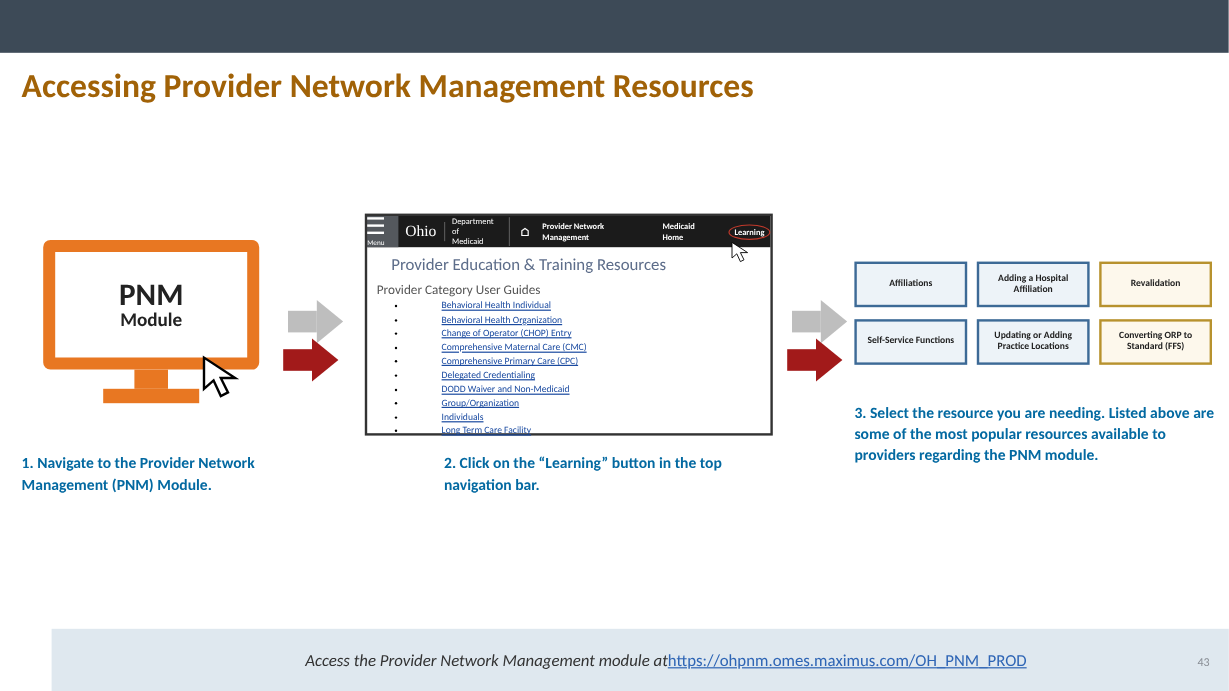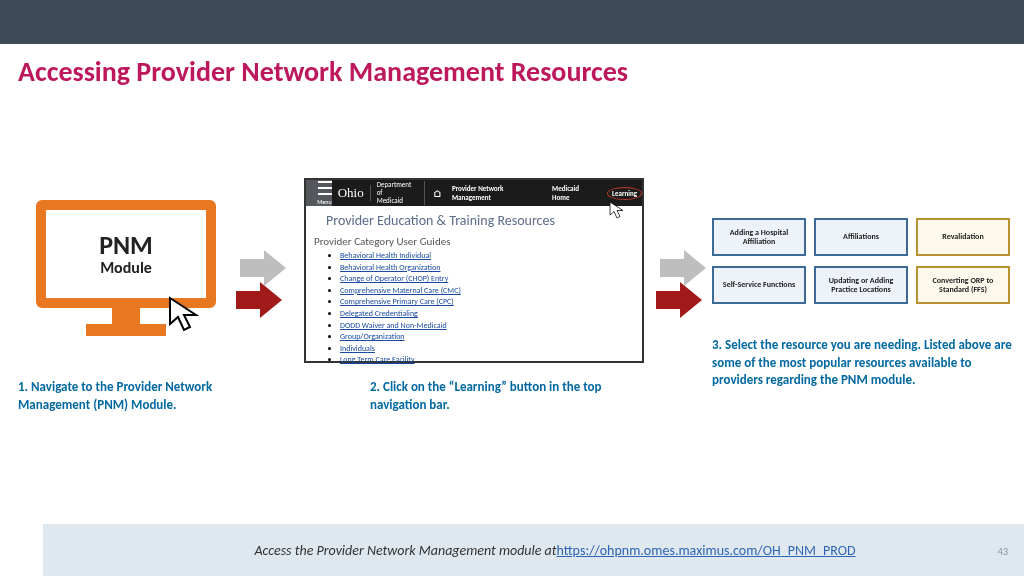--- a/index.html
+++ b/index.html
@@ -1,53 +1,53 @@
 <!DOCTYPE html>
 <html><head>
 <meta charset="utf-8">
 <style>
   * { box-sizing: border-box; margin: 0; padding: 0; }
   html, body { width: 1024px; height: 576px; font-family: "Segoe UI", Calibri, Arial, sans-serif; background: #fff; overflow: hidden; }
   .slide { position: relative; width: 1024px; height: 576px; }
   .top-bar { position: absolute; top: 0; left: 0; width: 100%; height: 44px; background: #3d4a57; }
-  .title { position: absolute; top: 54px; left: 18px; font-size: 28px; font-weight: 700; color: #be185d; }
+  .title { position: absolute; top: 54px; left: 18px; font-size: 28px; font-weight: 700; color: #a16207; }
 
   
   .monitor-wrap { position: absolute; top: 200px; left: 36px; }
   .monitor { width: 180px; height: 108px; border: 10px solid #e87722; border-radius: 6px; background: #fff; display:flex; flex-direction:column; align-items:center; justify-content:center; }
   .monitor .l1 { font-size: 26px; font-weight: 700; color: #222; line-height: 1; }
   .monitor .l2 { font-size: 16px; font-weight: 700; color: #222; }
   .stand { width: 28px; height: 16px; background: #e87722; margin: 0 auto; }
   .foot { width: 80px; height: 12px; background: #e87722; margin: 0 auto; }
   .cursor1 { position: absolute; top: 94px; left: 130px; }
 
   
   .arrow { position: absolute; }
   .arrow-shape { position: relative; width: 46px; height: 36px; }
   .arrow-shape .bar { position:absolute; top:9px; left:0; width:24px; height:18px; background:#a21a1a; }
   .arrow-shape .tri { position:absolute; top:0; left:24px; width:0; height:0; border-top:18px solid transparent; border-bottom:18px solid transparent; border-left:22px solid #a21a1a; }
   .arrow-shadow { filter: brightness(0); opacity:.25; transform: translate(4px,4px); }
 
   
   .shot { position: absolute; top: 178px; left: 304px; width: 340px; height: 185px; border: 2px solid #333; background: #fff; }
   .shot-top { height: 26px; background: #1b1b1b; display:flex; align-items:center; font-size:8px; color:#fff; }
-  .shot-menu { background:#54585d; height:26px; width:26px; display:flex; flex-direction:column; align-items:flex-end; justify-content:center; gap:2px; }
+  .shot-menu { background:#54585d; height:26px; width:26px; display:flex; flex-direction:column; align-items:flex-start; justify-content:center; gap:2px; }
   .shot-menu span { font-size:6px; color:#fff; }
   .hamb { width:14px; height:2px; background:#fff; margin:1px 0; }
   .shot-logo { font-family: Georgia, serif; font-size:13px; padding:0 6px; border-right:1px solid #555; }
   .shot-dept { font-size:7px; line-height:1.1; padding:0 6px; border-right:1px solid #555; }
   .shot-nav { display:flex; align-items:center; gap:10px; padding-left:8px; font-size:7px; font-weight:600; }
   .shot-nav .home { font-size:10px; }
   .learning-oval { border:1px solid #c0392b; border-radius:50%; padding:1px 4px; }
   .cursor2 { position:absolute; top:20px; right:14px; }
   .shot-h1 { color:#5d6d8a; font-size:14px; padding:6px 20px 2px; }
   .shot-h2 { color:#555; font-size:11px; padding:4px 8px 2px; }
   .shot-list { list-style: disc; padding-left: 34px; }
   .shot-list li { font-size:8px; line-height:1.45; }
-  .shot-list a { color:#1a4aa0; text-decoration: underline; }
+  .shot-list a { color:#1a4aa0; text-decoration: underline; margin-left: 28px; }
 
   
   .tiles { position: absolute; top: 218px; left: 712px; display:grid; grid-template-columns: repeat(3, 94px); grid-auto-rows: 38px; gap:10px 8px; }
   .tile { border:2px solid #3d6a96; background:#edf3f8; display:flex; align-items:center; justify-content:center; text-align:center; font-size:8px; font-weight:700; color:#222; padding:2px 4px; line-height:1.15; }
   .tile.gold { border-color:#b7922e; background:#fdf8ec; }
 
   
   .cap { position:absolute; font-size:13px; font-weight:700; color:#0369a1; line-height:1.35; }
   .cap1 { top:378px; left:18px; width:260px; }
   .cap2 { top:378px; left:370px; width:260px; }
@@ -139,22 +139,22 @@
         <div class="bar"></div>
         <div class="tri"></div>
       </div>
     <div class="arrow-shape">
         <div class="bar"></div>
         <div class="tri"></div>
       </div>
   </div>
 
   <div class="tiles" id="tiles">
+      <div class="tile">Affiliations</div>
       <div class="tile">Adding a Hospital Affiliation</div>
-      <div class="tile">Affiliations</div>
       <div class="tile gold">Revalidation</div>
       <div class="tile">Self-Service Functions</div>
       <div class="tile">Updating or Adding Practice Locations</div>
       <div class="tile gold">Converting ORP to Standard (FFS)</div>
     </div>
 
   <div class="cap cap1">1. Navigate to the Provider Network Management (PNM) Module.</div>
   <div class="cap cap2">2. Click on the “Learning” button in the top navigation bar.</div>
   <div class="cap cap3">3. Select the resource you are needing. Listed above are some of the most popular resources available to providers regarding the PNM module.</div>
 

